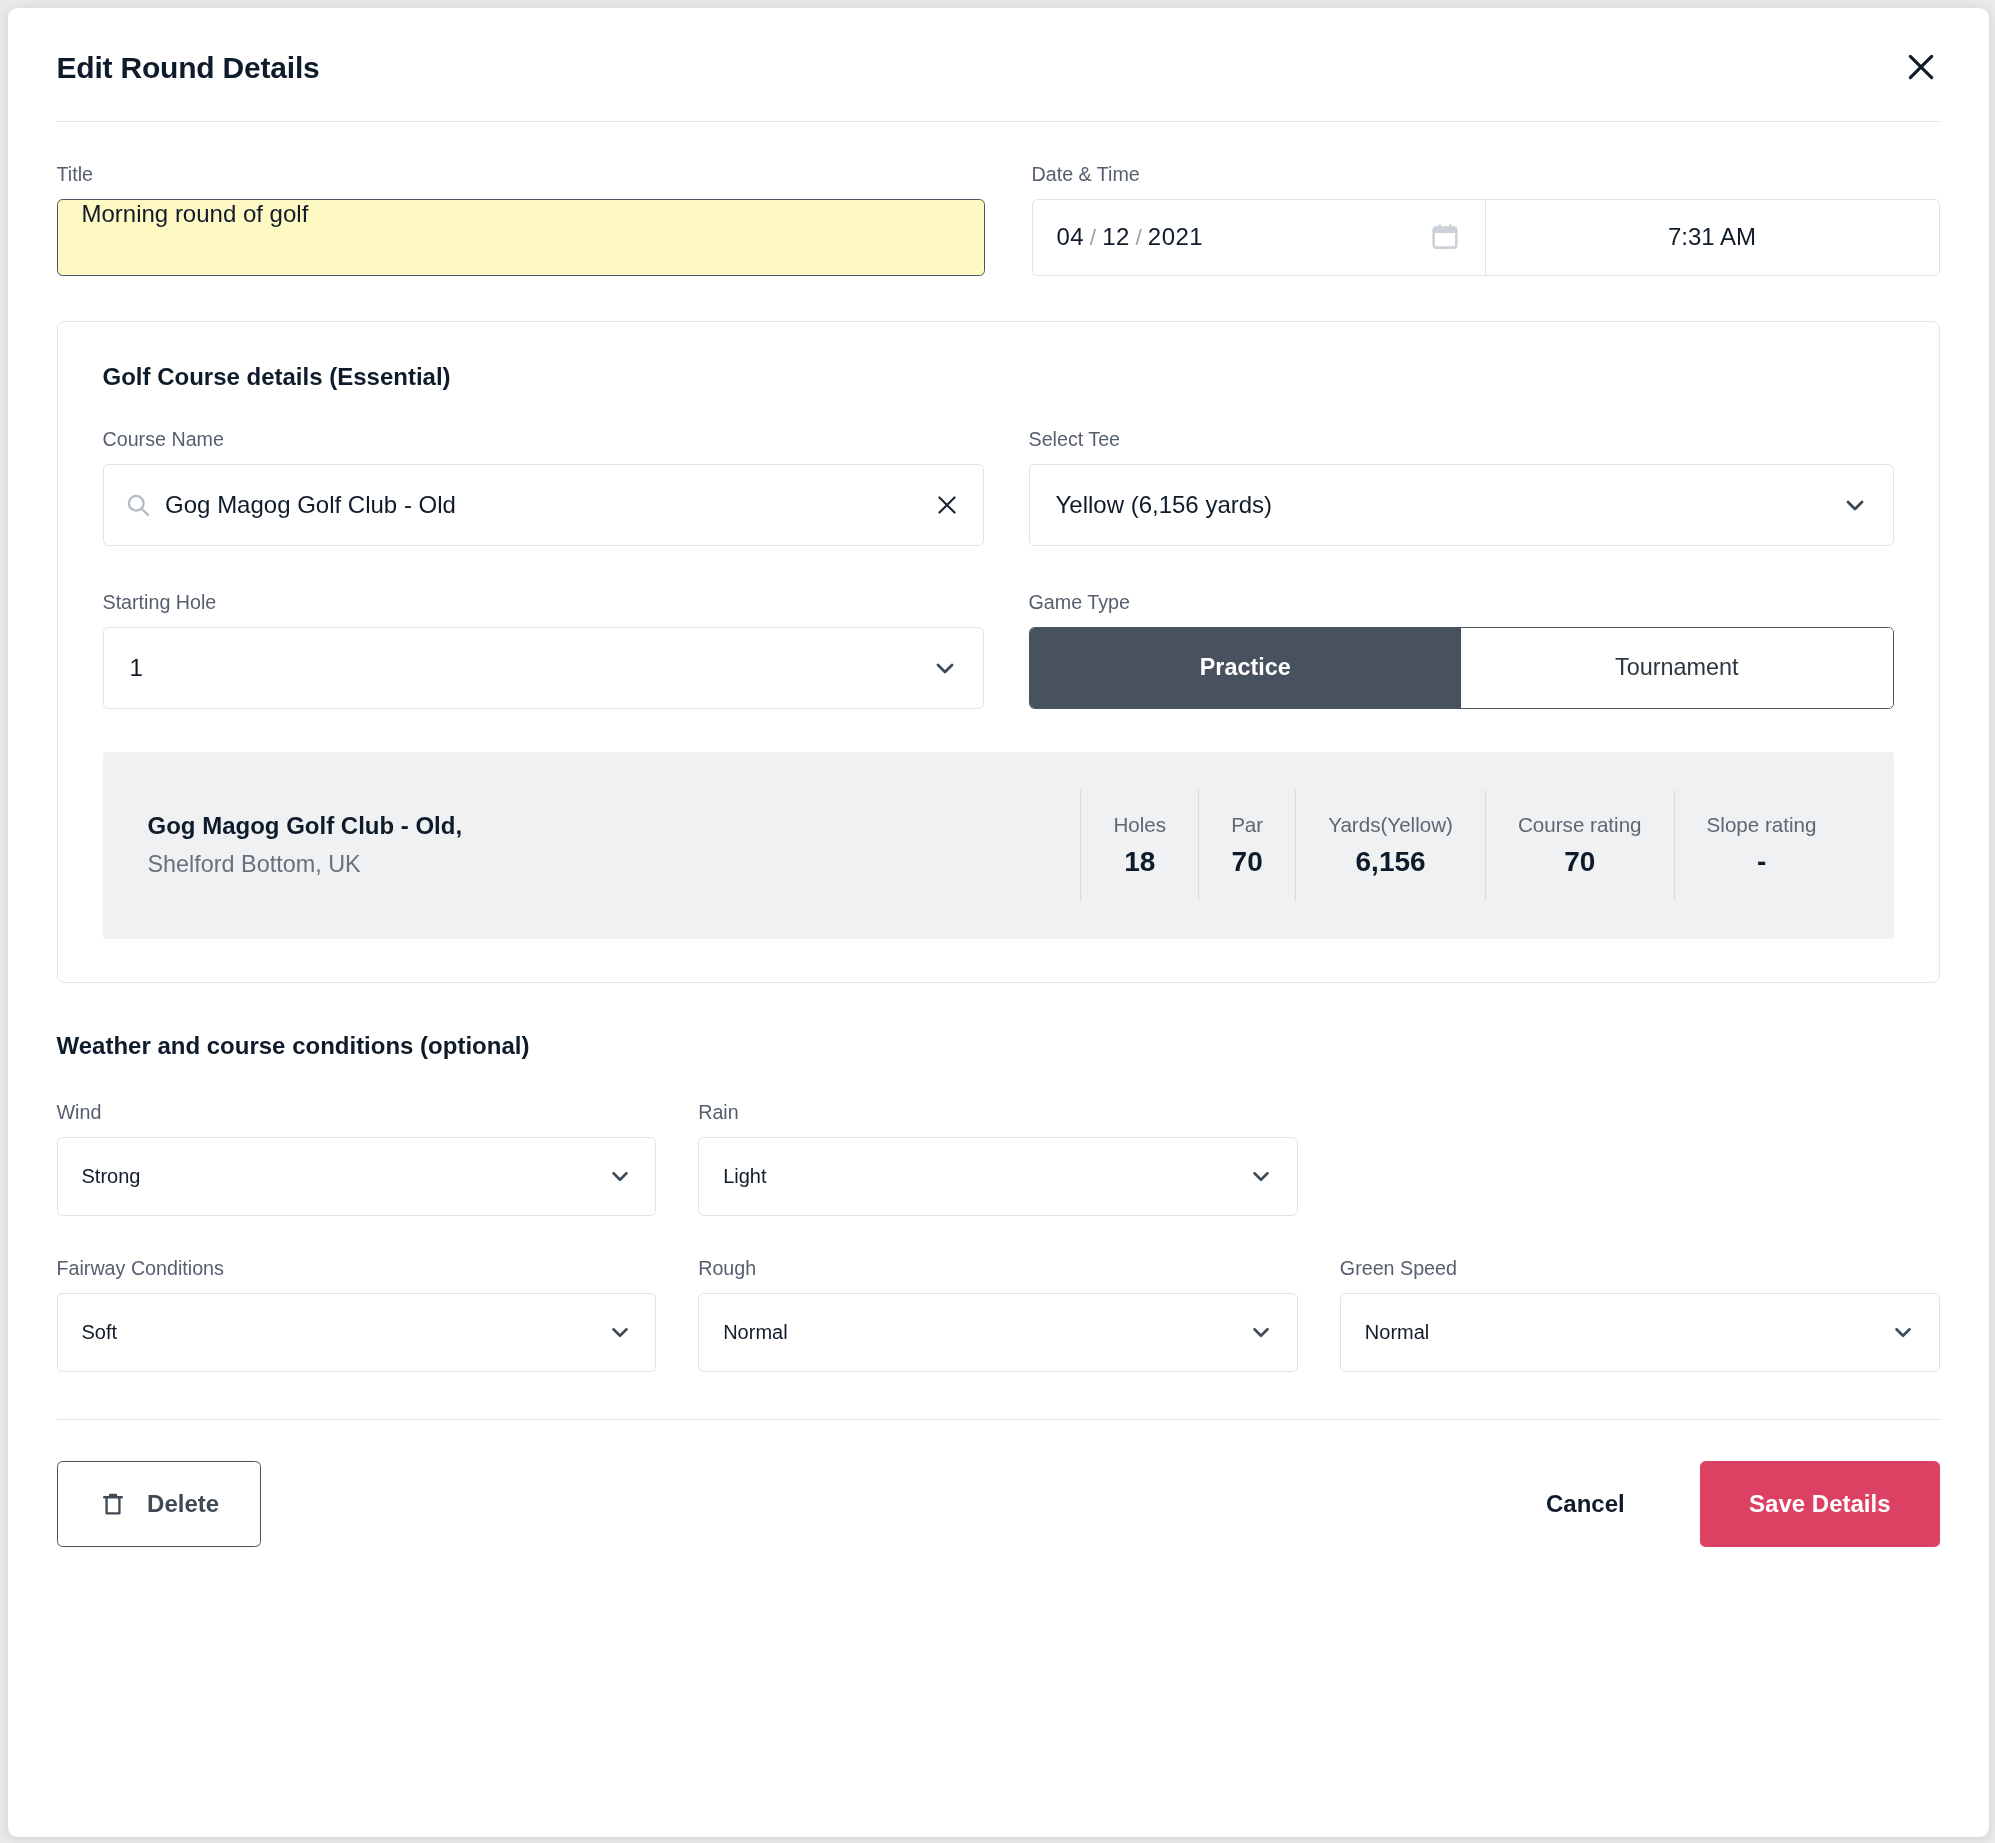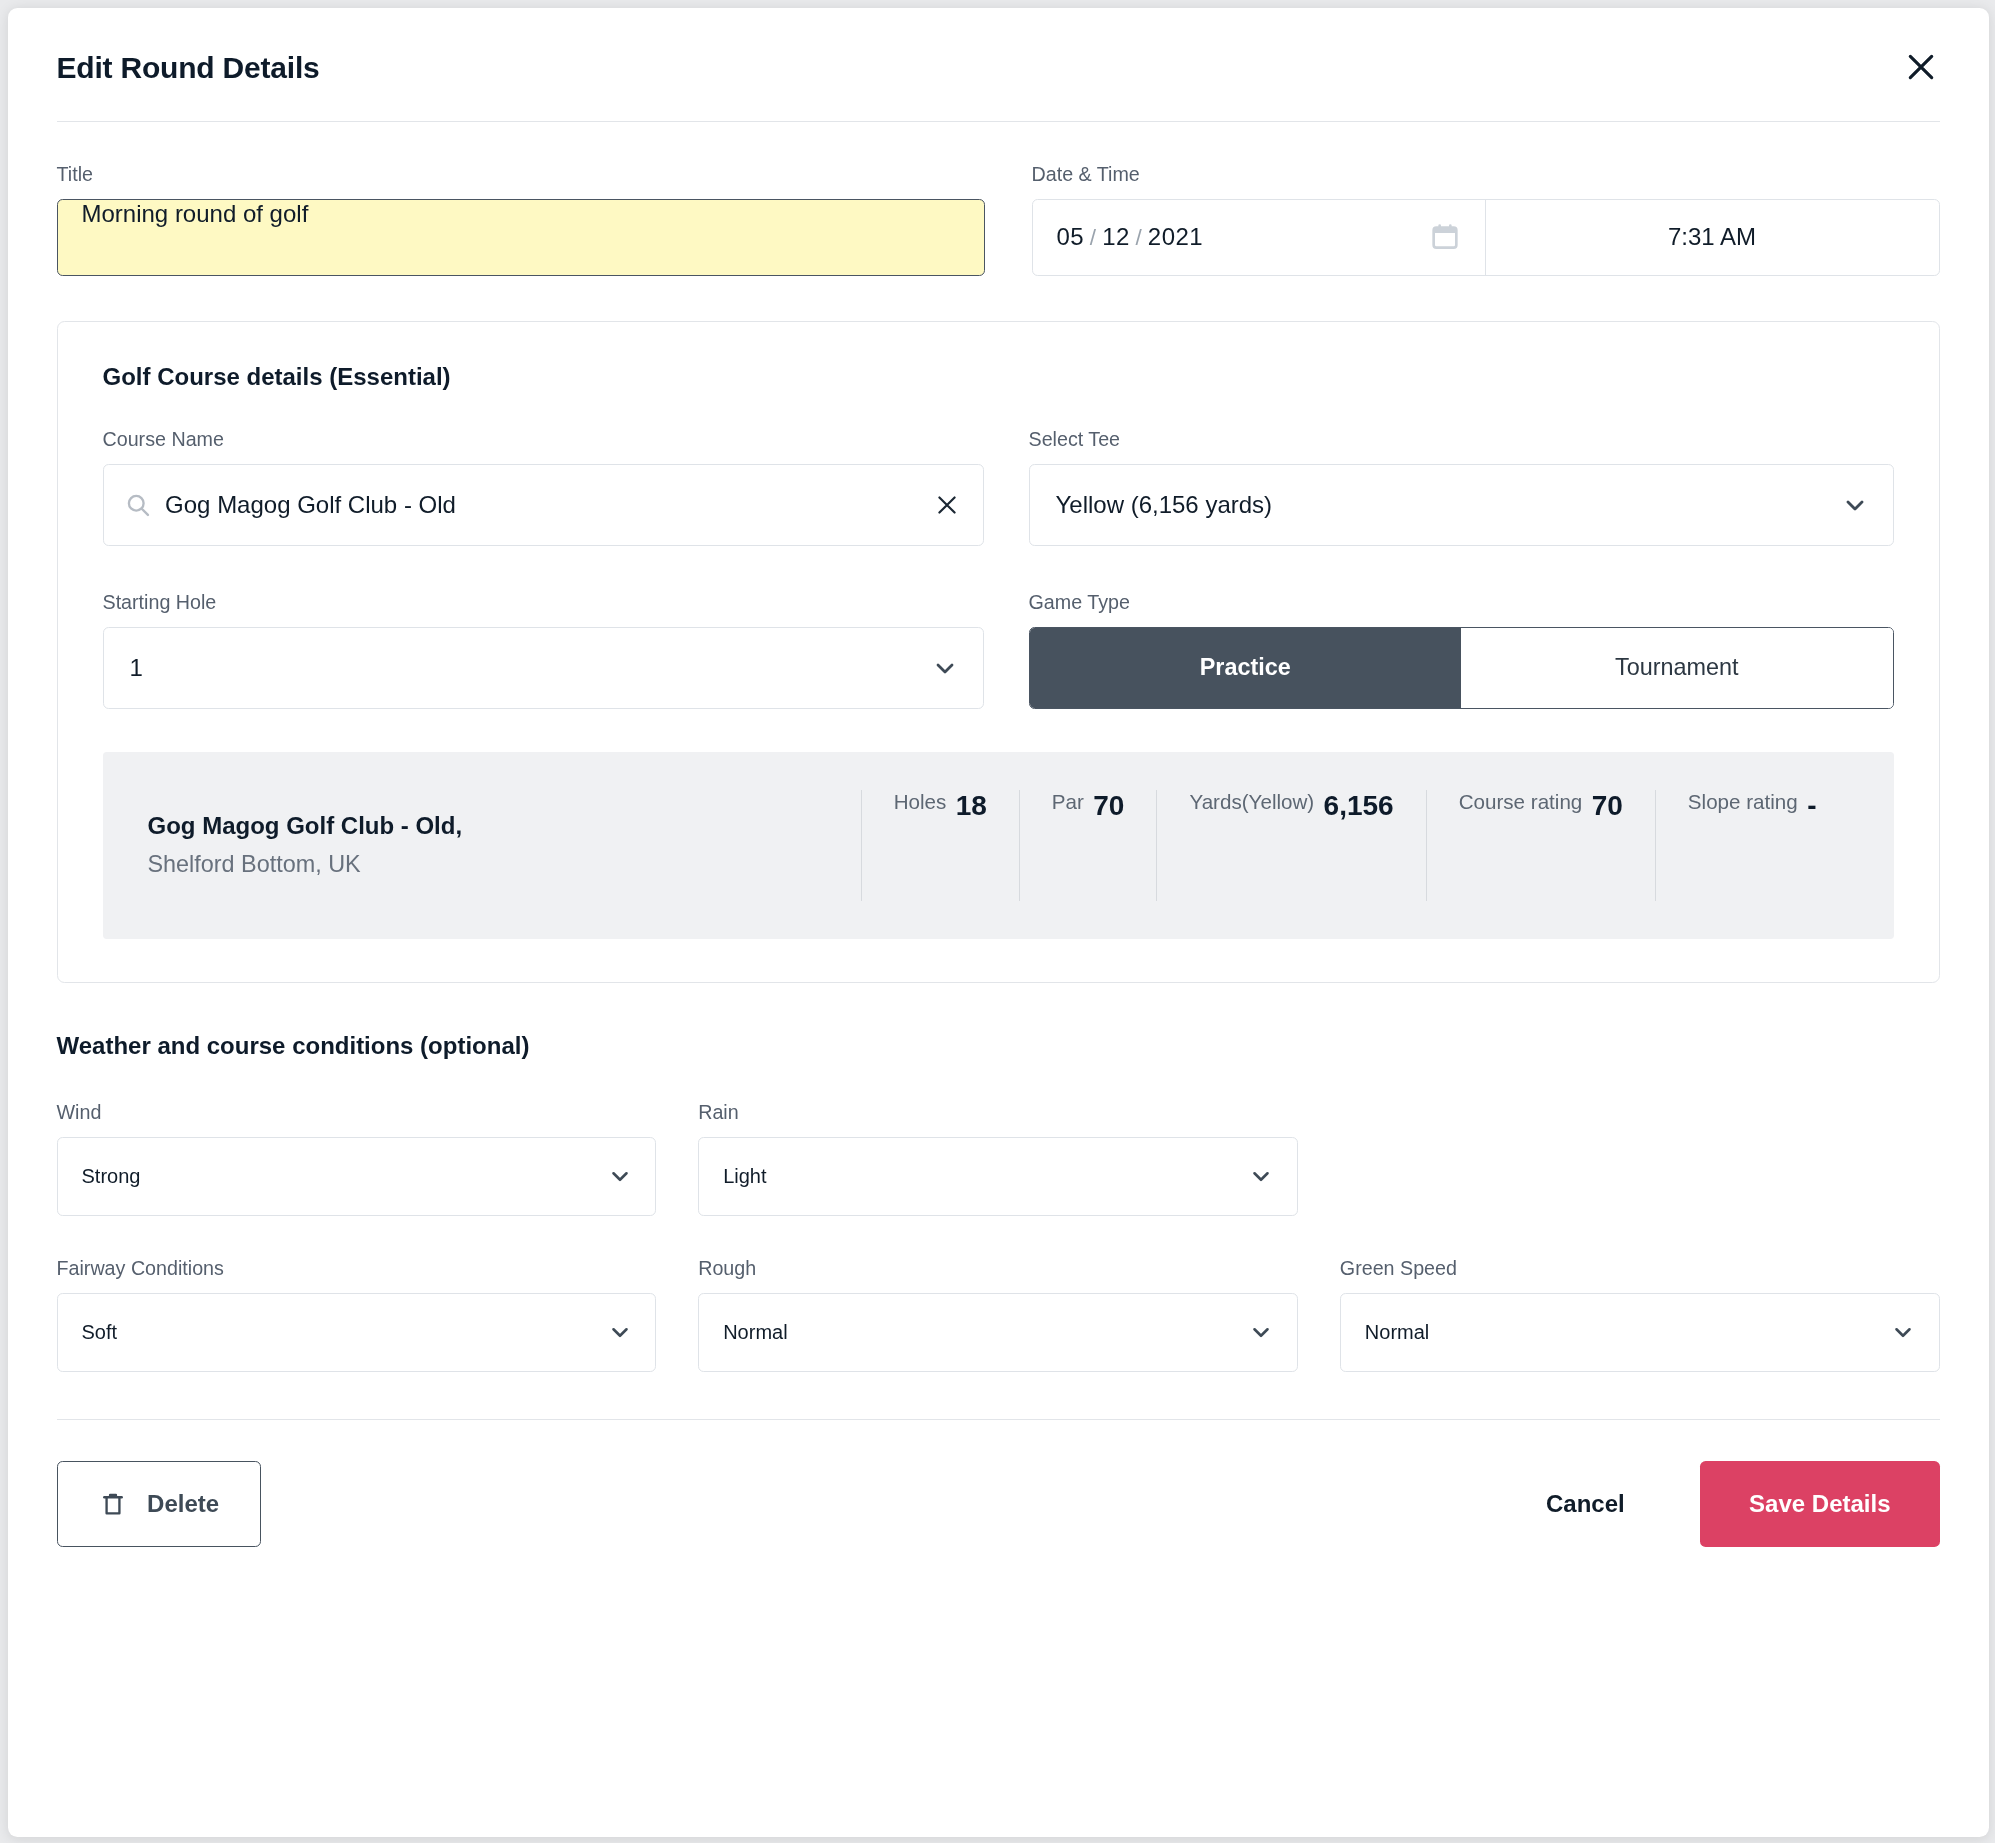--- a/index.html
+++ b/index.html
@@ -104,21 +104,21 @@
     display: flex; align-items: center; height: 187px; padding: 0 45px;
   }
   .stats-course { flex: 1; }
   .stats-course .name {
     font-size: 24px; font-weight: bold; color: #0e1b2a; margin-bottom: 11.2px;
   }
   .stats-course .loc { font-size: 23.4px; color: #68717d; }
   .stat {
     padding: 0 32px; text-align: center;
     border-left: 0.9px solid #d7dade;
-    height: 111px; display: flex; flex-direction: row;
+    height: 111px; display: flex; flex-direction: column;
     justify-content: center; gap: 9.4px;
   }
   .stat .k { font-size: 20.6px; color: #5d6773; }
   .stat .v { font-size: 28px; font-weight: bold; color: #0e1b2a; }
 
   
   .section-title {
     margin-top: 49px; font-size: 24px; font-weight: bold; color: #0e1b2a;
   }
   .wrow { display: flex; gap: 42px; margin-top: 41px; }
@@ -174,21 +174,21 @@
         <span class="field-label">Title</span>
         <div class="text-input">
           <span>Morning round of golf</span>
         </div>
       </div>
       <div style="flex:1; margin-left:47px;">
         <span class="field-label">Date &amp; Time</span>
         <div class="datetime-group">
           <div class="date-part">
             <span class="date-nums">
-              <span>05</span><span class="sep">/</span><span>12</span><span class="sep">/</span><span>2021</span>
+              <span>04</span><span class="sep">/</span><span>12</span><span class="sep">/</span><span>2021</span>
             </span>
             <svg width="32" height="32" viewBox="0 0 24 24">
               <rect x="3.5" y="5" width="17" height="15" rx="2" fill="none" stroke="#ccd2d9" stroke-width="2"></rect>
               <rect x="3.5" y="5" width="17" height="4" fill="#ccd2d9"></rect>
               <rect x="7" y="2.5" width="2" height="3.5" rx="1" fill="#ccd2d9"></rect>
               <rect x="15" y="2.5" width="2" height="3.5" rx="1" fill="#ccd2d9"></rect>
             </svg>
           </div>
           <div class="time-part">
             <span>7:31 AM</span>

